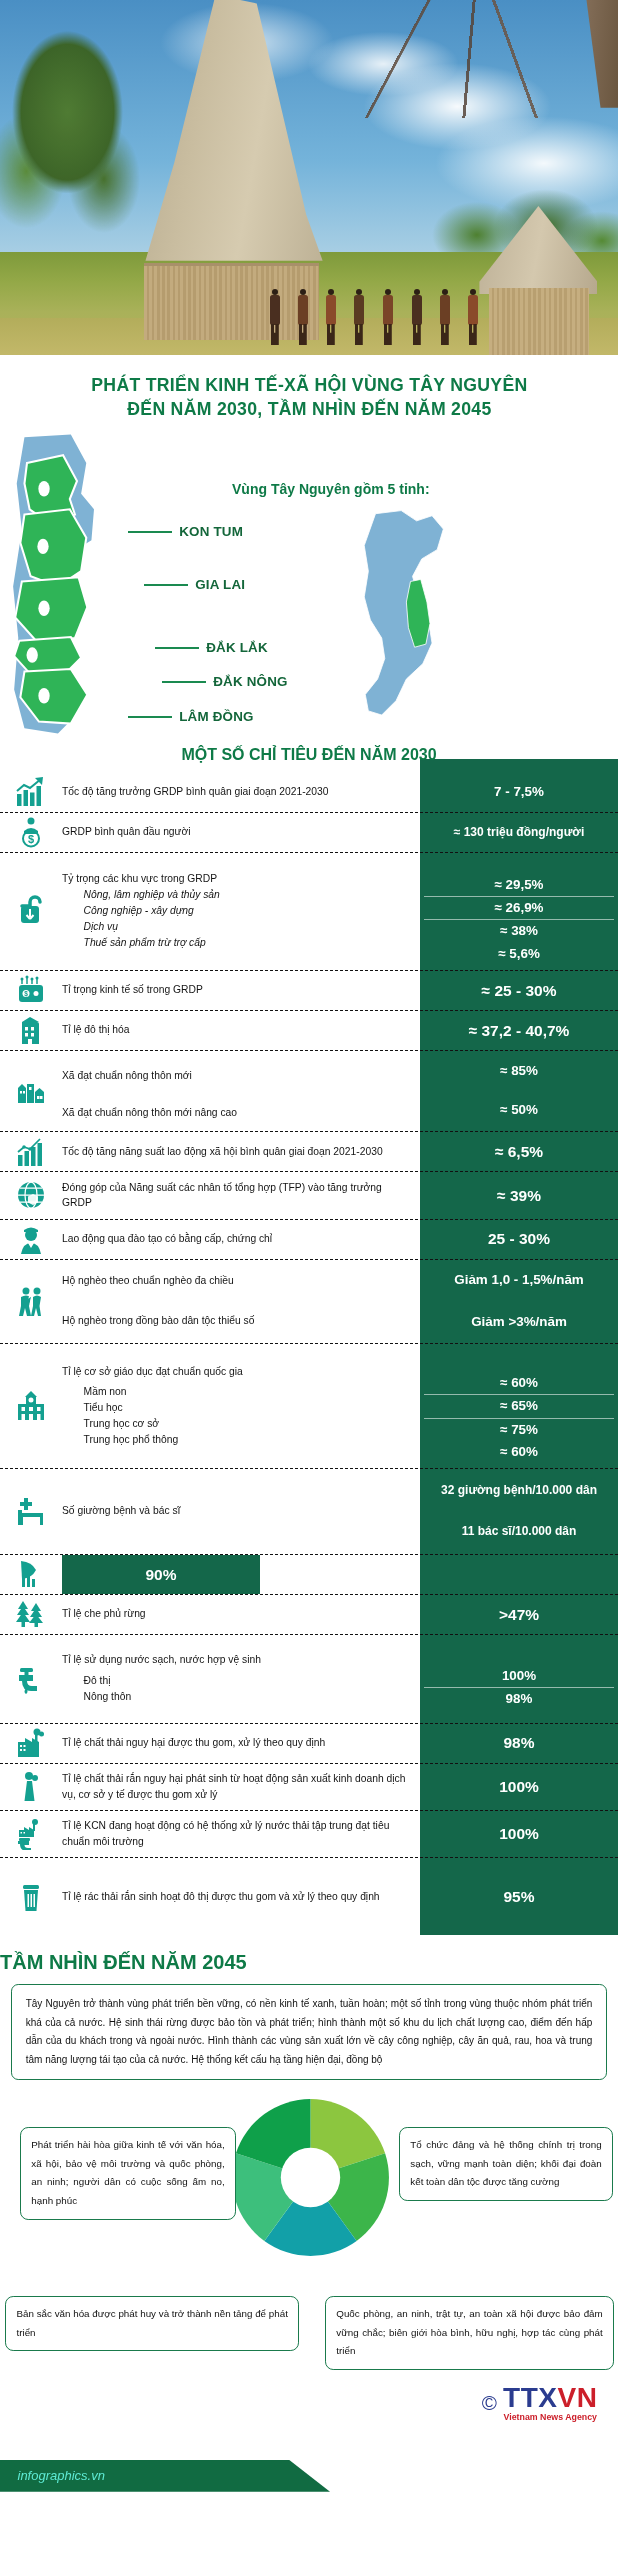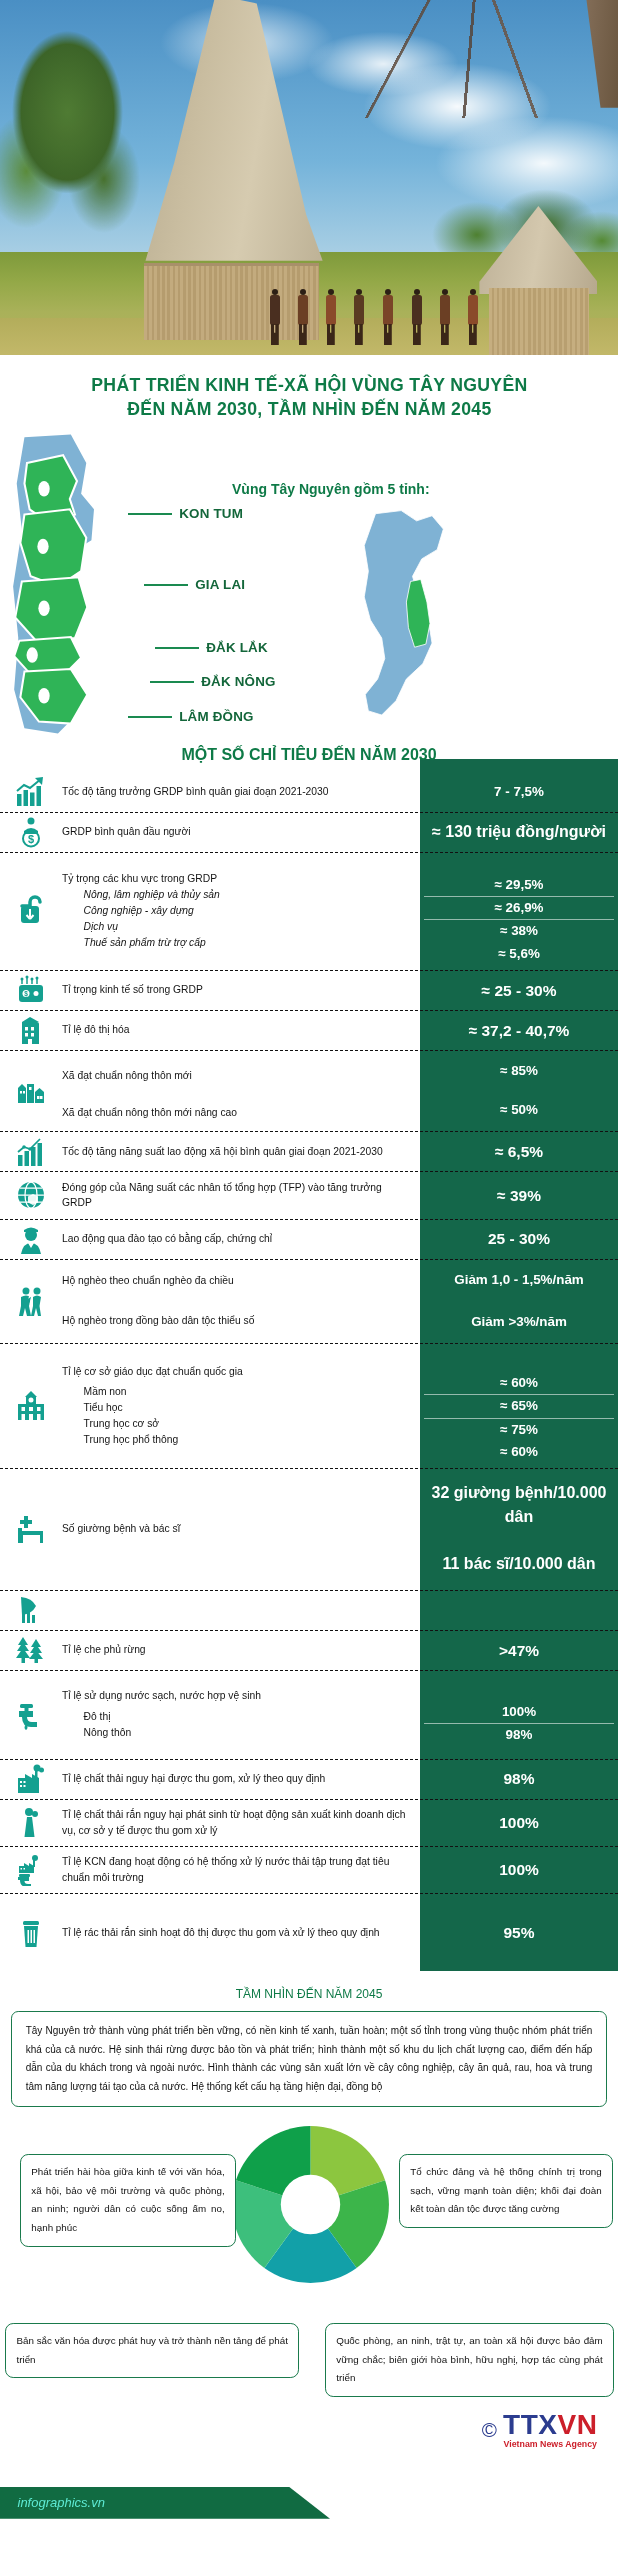--- a/index.html
+++ b/index.html
@@ -144,28 +144,28 @@
   .row .sub{ padding-left:21.6px; font-style:italic; }
   .row .sub-plain{ padding-left:21.6px; }
   .row .val{
     width:198px; flex:none; background:#14674a; color:#fff;
     display:flex; flex-direction:column; align-items:center; justify-content:center;
     text-align:center; font-weight:bold; font-size:13.4px; line-height:1.5; padding:5.2px 4.1px;
   }
   .row .val .vline{ width:100%; padding:1px 0;text-align:center; }
   .row .val.split .vline + .vline{ border-top:0.5px solid rgba(255,255,255,.55); }
   .row .val.gap .vline{ padding:8.2px 0; }
-  .row .val.sm{ font-size:16px; }
+  .row .val.sm{ font-size:12px; }
   .row .val.lg{ font-size:15.5px; }
 
   svg.ic{ width:32px; height:32px; display:block; }
 
   
   .vision-title{
-    text-align:center; font-size:12px; font-weight:normal; color:#0e7a47;
+    font-size:20px; font-weight:bold; color:#0e7a47;
     padding:15.5px 0 10.3px;
   }
   .vision-box{
     margin:0 11.3px; border:1px solid #1a7a4c; border-radius:7.2px;
     padding:10.3px 13.4px; font-size:10px; line-height:1.85; text-align:justify;
     color:#111;
   }
   .pillars{ position:relative; height:340px; margin-top:9.3px; }
   .donut{ position:absolute; left:228px; top:0; width:165px; height:175px; }
   .pbox{
@@ -279,33 +279,33 @@
       <ellipse cx="68" cy="342" rx="11" ry="15" fill="#fff"></ellipse>
       <ellipse cx="45" cy="433" rx="11" ry="15" fill="#fff"></ellipse>
       <ellipse cx="68" cy="512" rx="11" ry="15" fill="#fff"></ellipse>
     </svg>
 
     <svg class="map-vn" viewBox="0 0 220 430">
       <path d="M40,8 L90,2 L120,22 L150,12 L172,38 L160,78 L130,96 L112,130 L124,170 L142,210 L150,260 L132,300 L100,330 L80,372 L52,400 L26,392 L20,360 L44,330 L58,290 L52,250 L30,215 L18,170 L26,120 L18,70 Z" fill="#7fb2d4" stroke="#fff" stroke-width="1.6"></path>
       <path d="M108,140 L128,136 L140,180 L146,222 L138,262 L116,268 L104,230 L100,180 Z" fill="#2fb457" stroke="#fff" stroke-width="1.6"></path>
     </svg>
 
-    <div class="prov" style="left:128px; top:74px;">
+    <div class="prov" style="left:128px; top:92px;">
       <div class="leader"></div>
       <div class="plabel">KON TUM</div>
     </div>
     <div class="prov" style="left:144px; top:145px;">
       <div class="leader"></div>
       <div class="plabel">GIA LAI</div>
     </div>
     <div class="prov" style="left:155px; top:208px;">
       <div class="leader"></div>
       <div class="plabel">ĐẮK LẮK</div>
     </div>
-    <div class="prov" style="left:150px; top:242px;">
+    <div class="prov" style="left:162px; top:242px;">
       <div class="leader"></div>
       <div class="plabel">ĐẮK NÔNG</div>
     </div>
     <div class="prov" style="left:128px; top:277px;">
       <div class="leader"></div>
       <div class="plabel">LÂM ĐỒNG</div>
     </div>
   </div>
 
   <div class="metrics">
@@ -547,20 +547,23 @@
 
     <div class="row">
       <div class="icon">
         <svg class="ic" viewBox="0 0 64 64">
             <path d="M12 6 q22 2 30 18 q-8 16 -28 18 Z" fill="#14a090"></path>
             <rect x="14" y="40" width="6" height="18" fill="#14a090"></rect>
             <rect x="24" y="36" width="6" height="22" fill="#14a090"></rect>
             <rect x="34" y="42" width="6" height="16" fill="#14a090"></rect>
           </svg>
       </div>
+      <div class="val lg">
+          <div class="vline">90%</div>
+        </div>
     </div>
 
     <div class="row">
       <div class="icon">
         <svg class="ic" viewBox="0 0 64 64">
             <path d="M16 6 L26 22 H6 Z M16 16 L28 34 H4 Z M16 28 L30 48 H2 Z" fill="#14a090"></path>
             <rect x="13" y="46" width="7" height="12" fill="#14a090"></rect>
             <path d="M42 10 L52 26 H32 Z M42 20 L54 38 H30 Z M42 32 L56 50 H28 Z" fill="#14a090"></path>
             <rect x="39" y="48" width="7" height="10" fill="#14a090"></rect>
           </svg>

